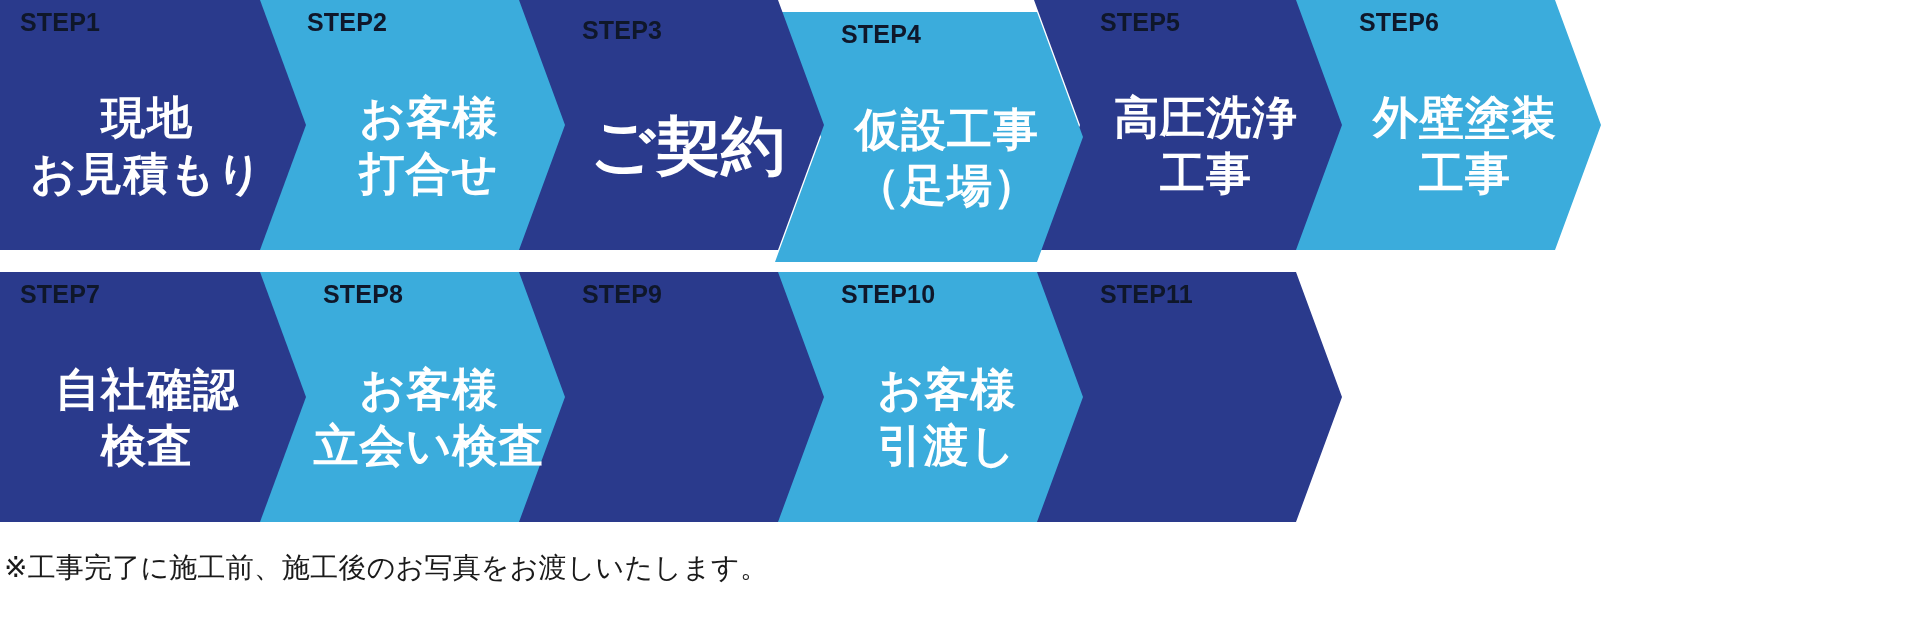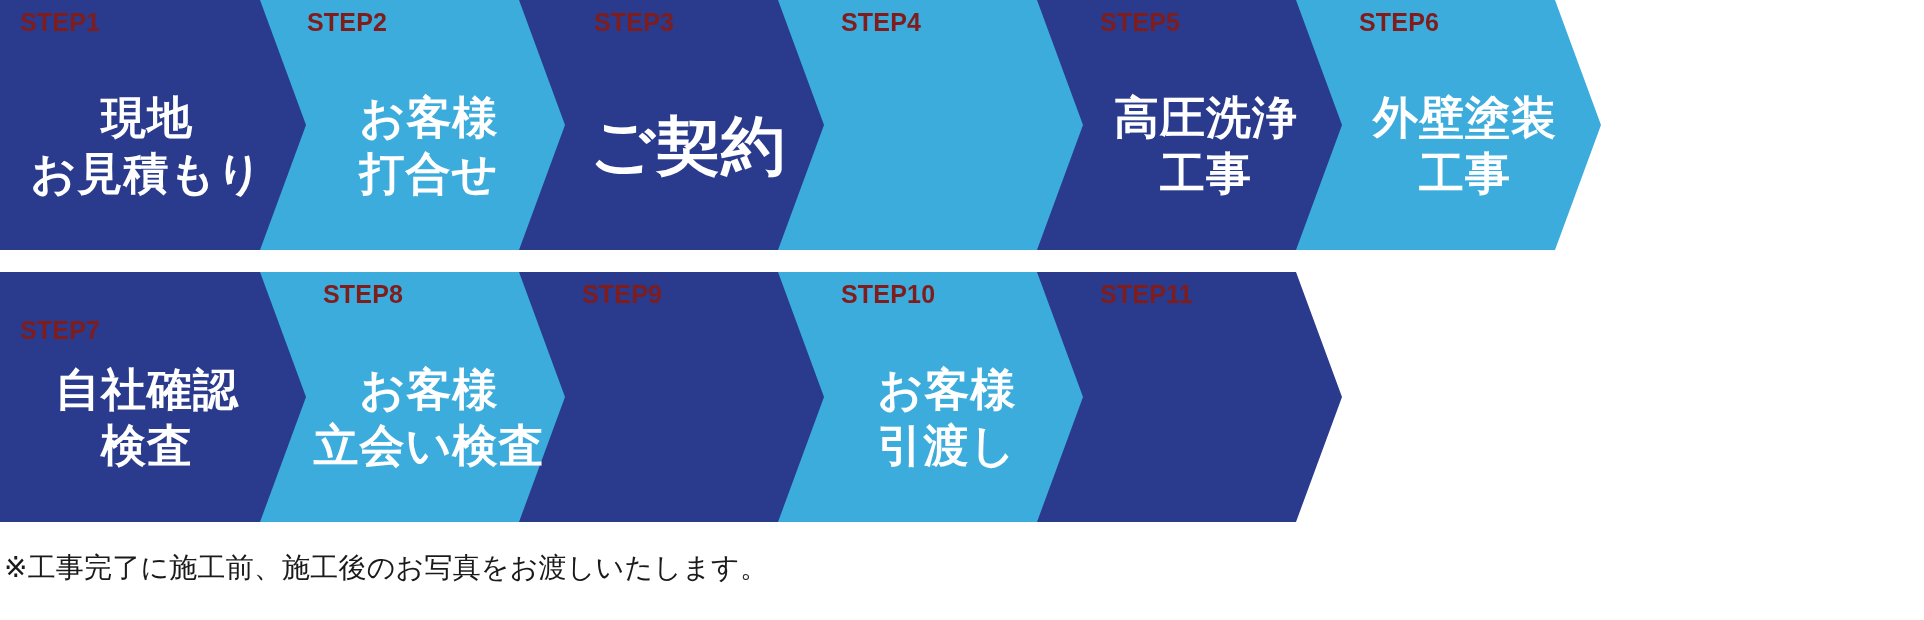--- a/index.html
+++ b/index.html
@@ -62,21 +62,21 @@
   }
 
   .step-label {
     position: absolute;
     top: 9px;
     font-size: 25px;
     font-weight: bold;
     letter-spacing: 0.2px;
     line-height: 1.1;
     white-space: nowrap;
-    color: #7f1d1d;
+    color: #0f172a;
   }
 
   .chev-title {
     position: absolute;
     left: 0;
     right: 0;
     top: 50px;
     bottom: 0;
     display: flex;
     flex-direction: column;
@@ -135,32 +135,34 @@
 打合せ</div>
         </div>
       </div>
       <div class="chev" style="left: 516px; width: 308px; z-index: 38;">
         <div class="chev-shape">
           <svg viewBox="0 0 308 250" preserveAspectRatio="none">
             <polygon points="0,0 262,0 308,125 262,250 0,250 46,125" fill="#2a3a8c"></polygon>
           </svg>
         </div>
         <div class="chev-content">
-          <div class="step-label" style="left: 78px;">STEP3</div>
+          <div class="step-label" style="left: 66px; margin-top: 8px;">STEP3</div>
           <div class="chev-title one-line" style="padding-left: 46px; padding-right: 10px;">ご契約</div>
         </div>
       </div>
-      <div class="chev" style="left: 775px; width: 308px; z-index: 37;">
+      <div class="chev" style="left: 775px; width: 308px; z-index: 37; margin-top: 12px;">
         <div class="chev-shape">
           <svg viewBox="0 0 308 250" preserveAspectRatio="none">
             <polygon points="0,0 262,0 308,125 262,250 0,250 46,125" fill="#3bacdc"></polygon>
           </svg>
         </div>
         <div class="chev-content">
           <div class="step-label" style="left: 66px;">STEP4</div>
+          <div class="chev-title" style="padding-left: 46px; padding-right: 10px;">仮設工事
+（足場）</div>
         </div>
       </div>
       <div class="chev" style="left: 1034px; width: 308px; z-index: 36;">
         <div class="chev-shape">
           <svg viewBox="0 0 308 250" preserveAspectRatio="none">
             <polygon points="0,0 262,0 308,125 262,250 0,250 46,125" fill="#2a3a8c"></polygon>
           </svg>
         </div>
         <div class="chev-content">
           <div class="step-label" style="left: 66px;">STEP5</div>
@@ -182,21 +184,21 @@
       </div>
     </div>
   <div class="row row-2">
       <div class="chev" style="left: -2px; width: 308px; z-index: 40;">
         <div class="chev-shape">
           <svg viewBox="0 0 308 250" preserveAspectRatio="none">
             <polygon points="0,0 262,0 308,125 262,250 0,250 0,125" fill="#2a3a8c"></polygon>
           </svg>
         </div>
         <div class="chev-content">
-          <div class="step-label" style="left: 22px; margin-top: 36px;">STEP7</div>
+          <div class="step-label" style="left: 22px;">STEP7</div>
           <div class="chev-title" style="padding-left: 0px; padding-right: 10px;">自社確認
 検査</div>
         </div>
       </div>
       <div class="chev" style="left: 257px; width: 308px; z-index: 39;">
         <div class="chev-shape">
           <svg viewBox="0 0 308 250" preserveAspectRatio="none">
             <polygon points="0,0 262,0 308,125 262,250 0,250 46,125" fill="#3bacdc"></polygon>
           </svg>
         </div>

